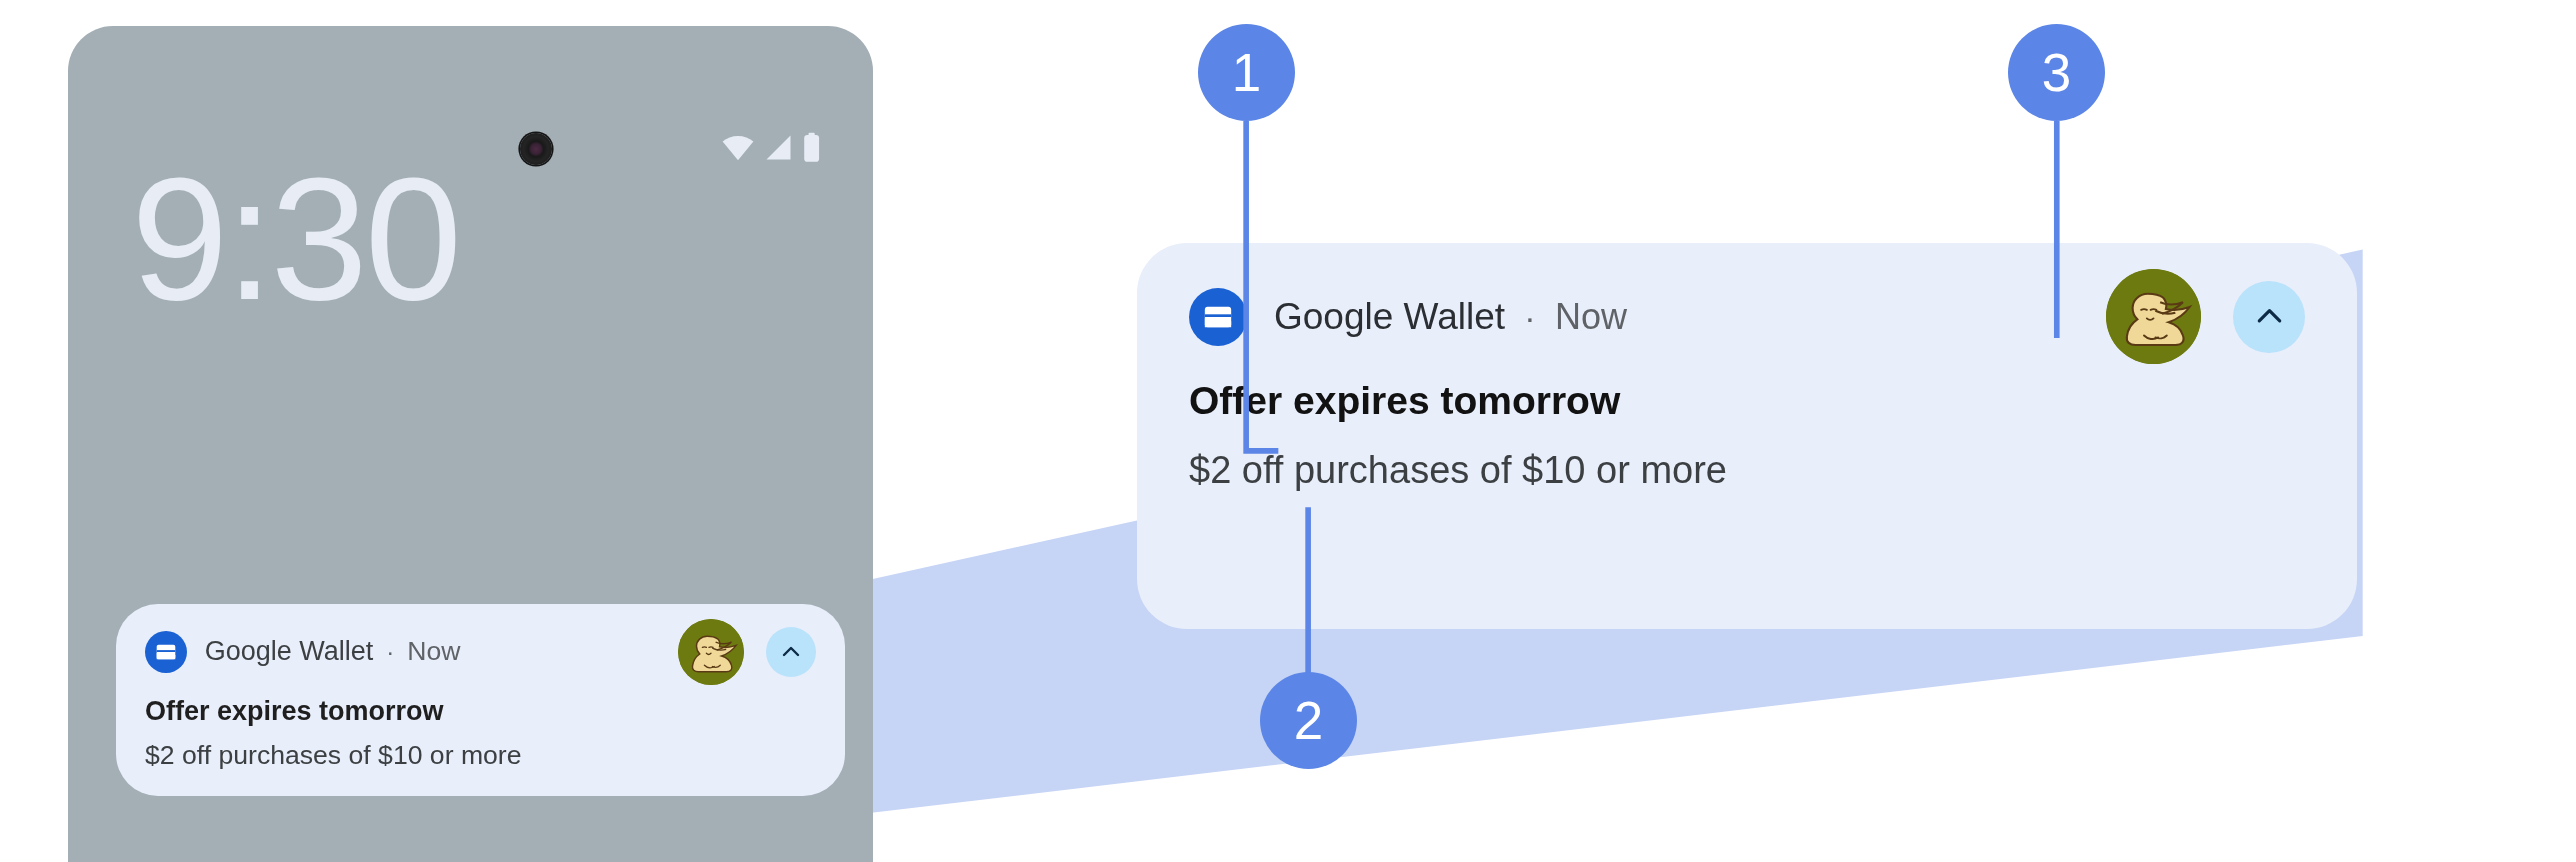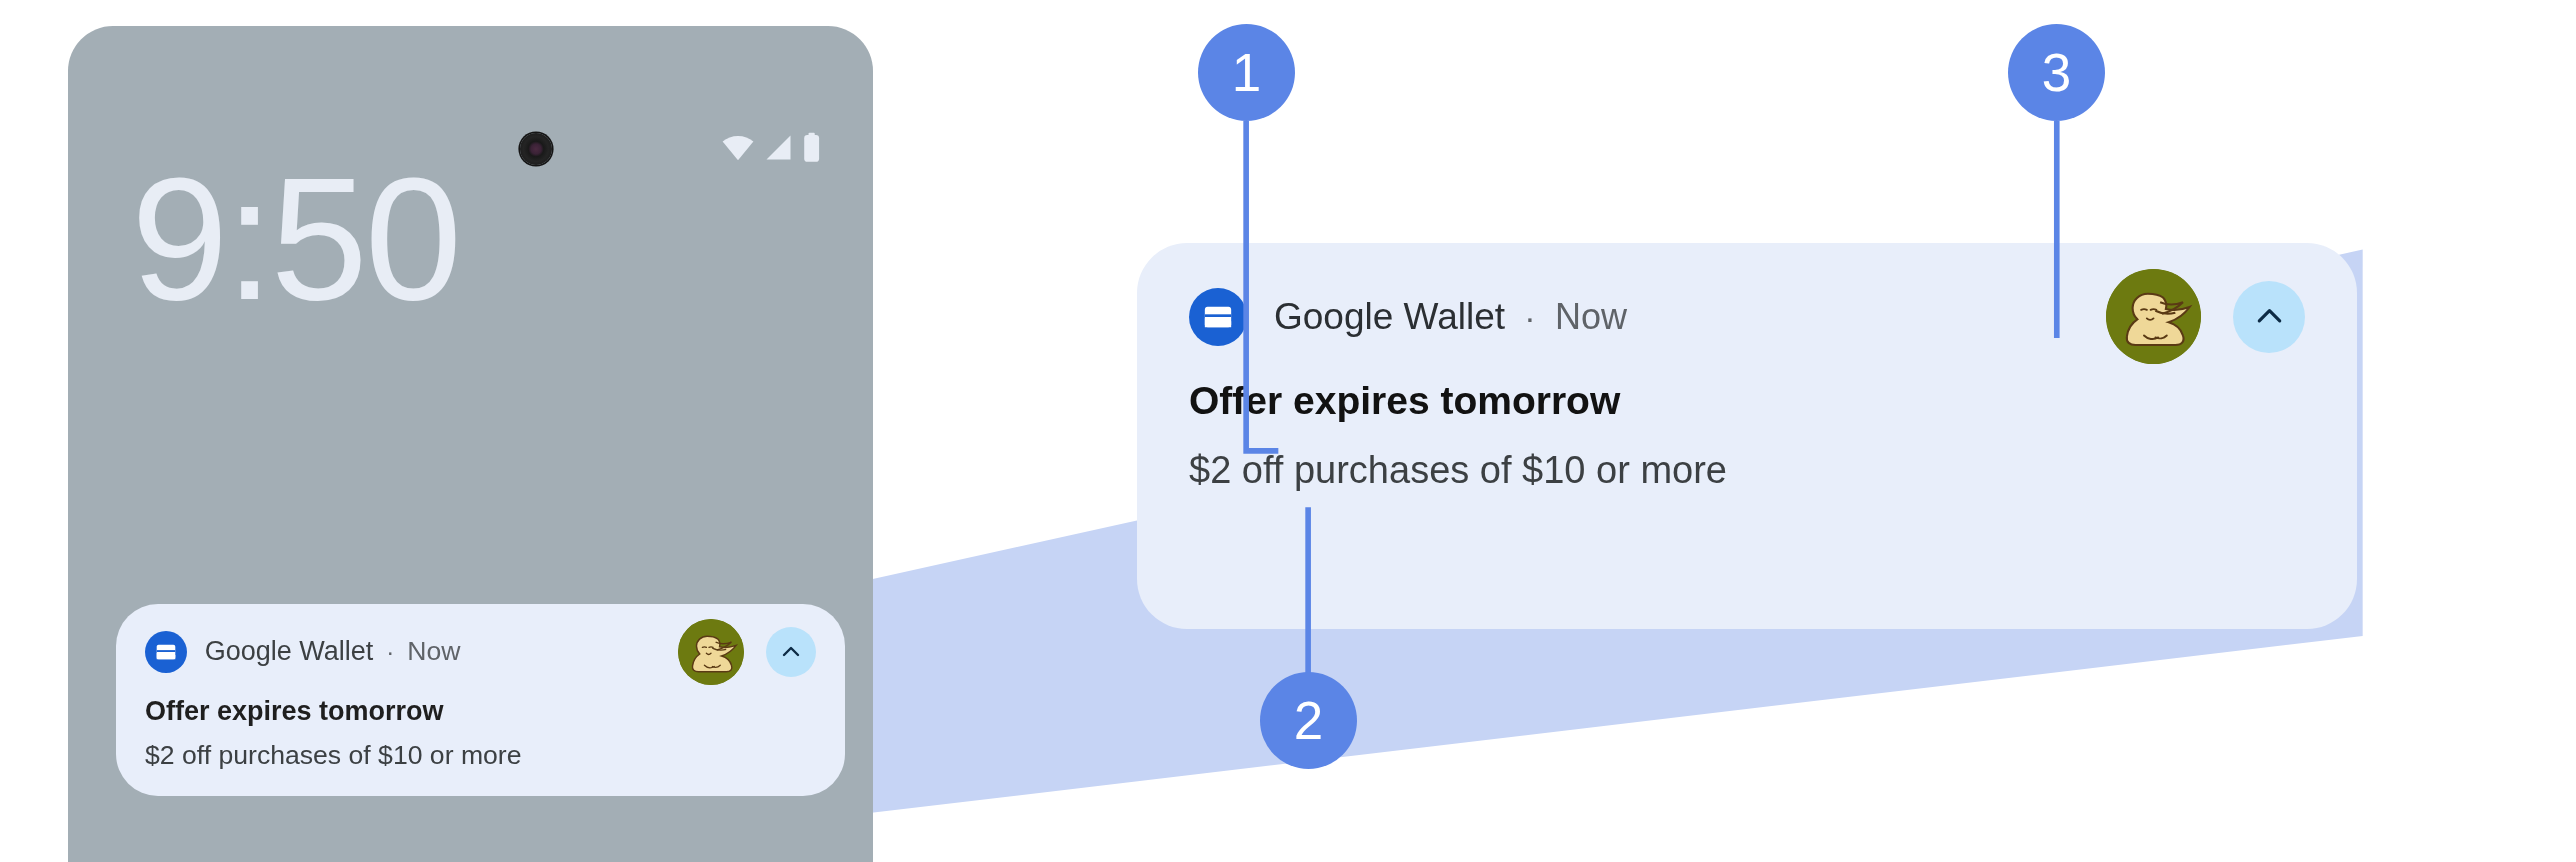--- a/index.html
+++ b/index.html
@@ -268,21 +268,21 @@
         </svg>
       </span>
       <span>
         <svg width="19.3" height="31" viewBox="0 0 12 20">
           <rect x="4" y="0.5" width="4" height="2" rx="0.6" fill="#e8edf5"></rect>
           <rect x="1.2" y="2" width="9.6" height="17.2" rx="2" fill="#e8edf5"></rect>
         </svg>
       </span>
     </div>
 
-    <div id="clock">9:50</div>
+    <div id="clock">9:30</div>
 
     <div id="mini-card">
       <div id="mini-head">
         <span class="wallet-badge">
           <svg width="24" height="24" viewBox="0 0 24 24" aria-hidden="true">
             <path d="M4.6 4.8h14.8c1.1 0 1.9.9 1.9 2v10.4c0 1.1-.8 2-1.9 2H4.6c-1.1 0-1.9-.9-1.9-2V6.8c0-1.1.8-2 1.9-2z" fill="#ffffff"></path>
             <path d="M2.7 10.1h18.6v1.9H2.7z" fill="#1a61d3"></path>
             <path d="M2.7 12.9c2.9 0 4.6 2.1 6.9 2.1h11.7v4.2H2.7z" fill="#ffffff"></path>
           </svg>
         </span>

